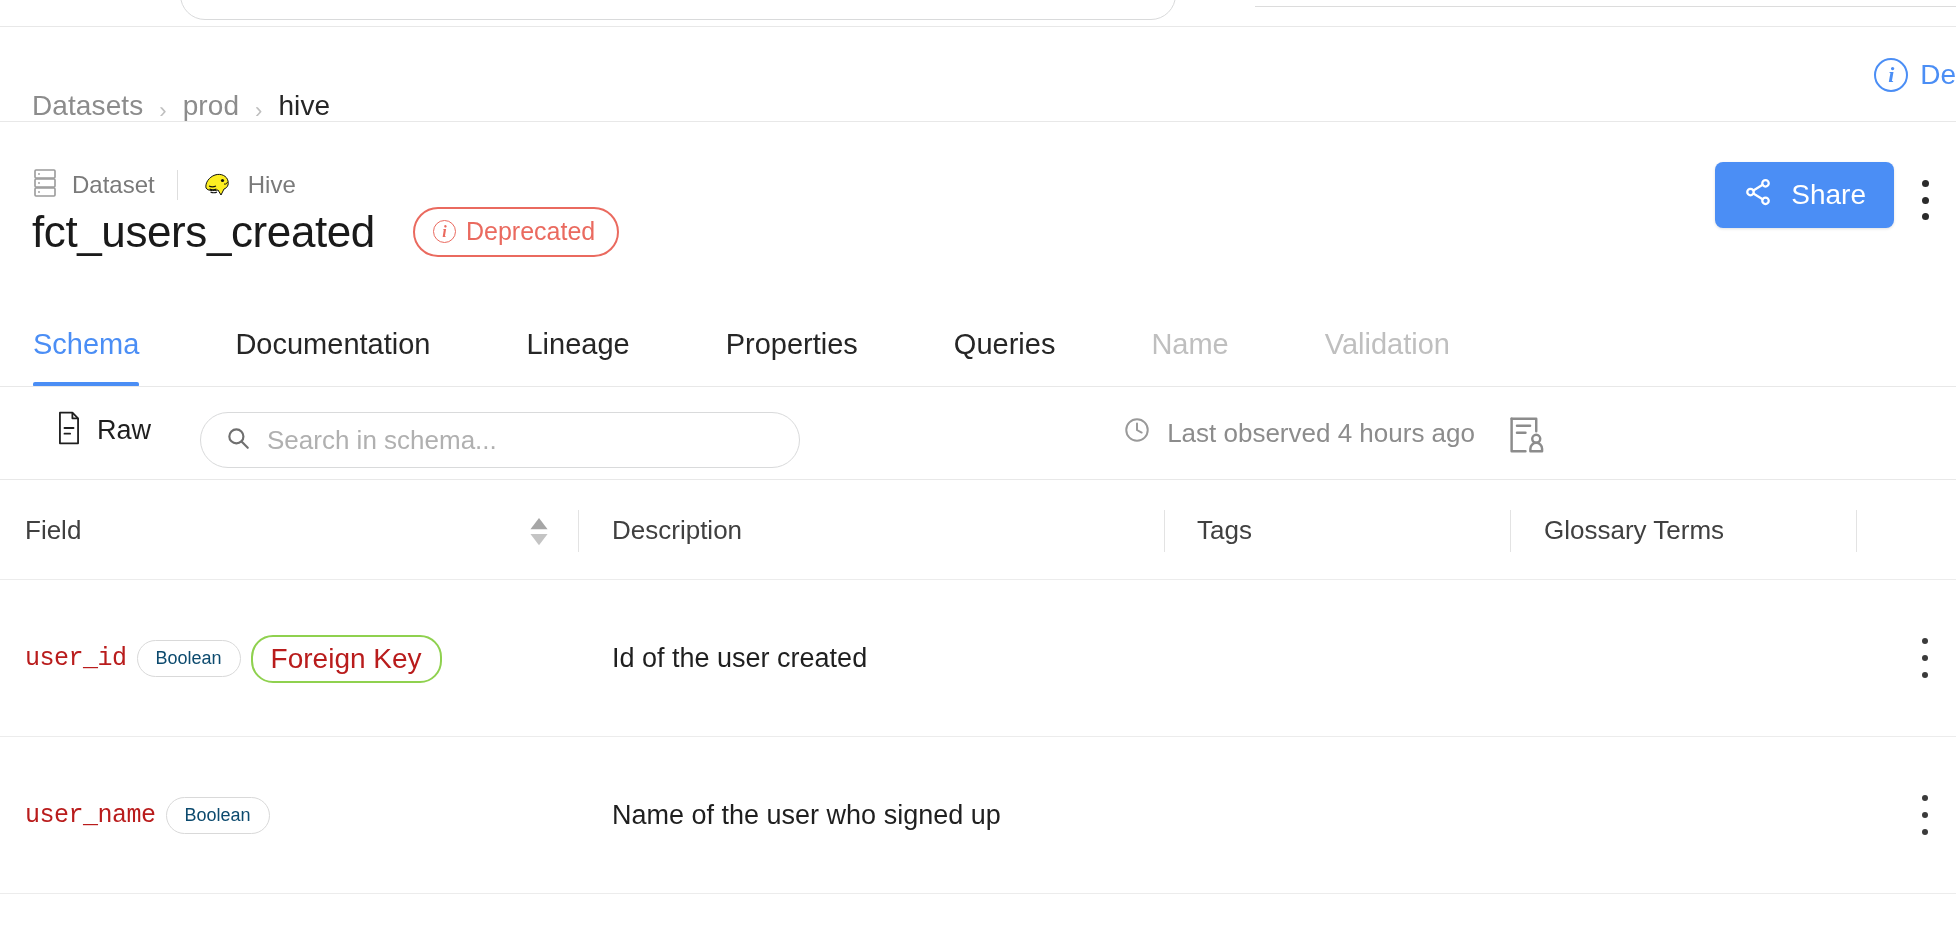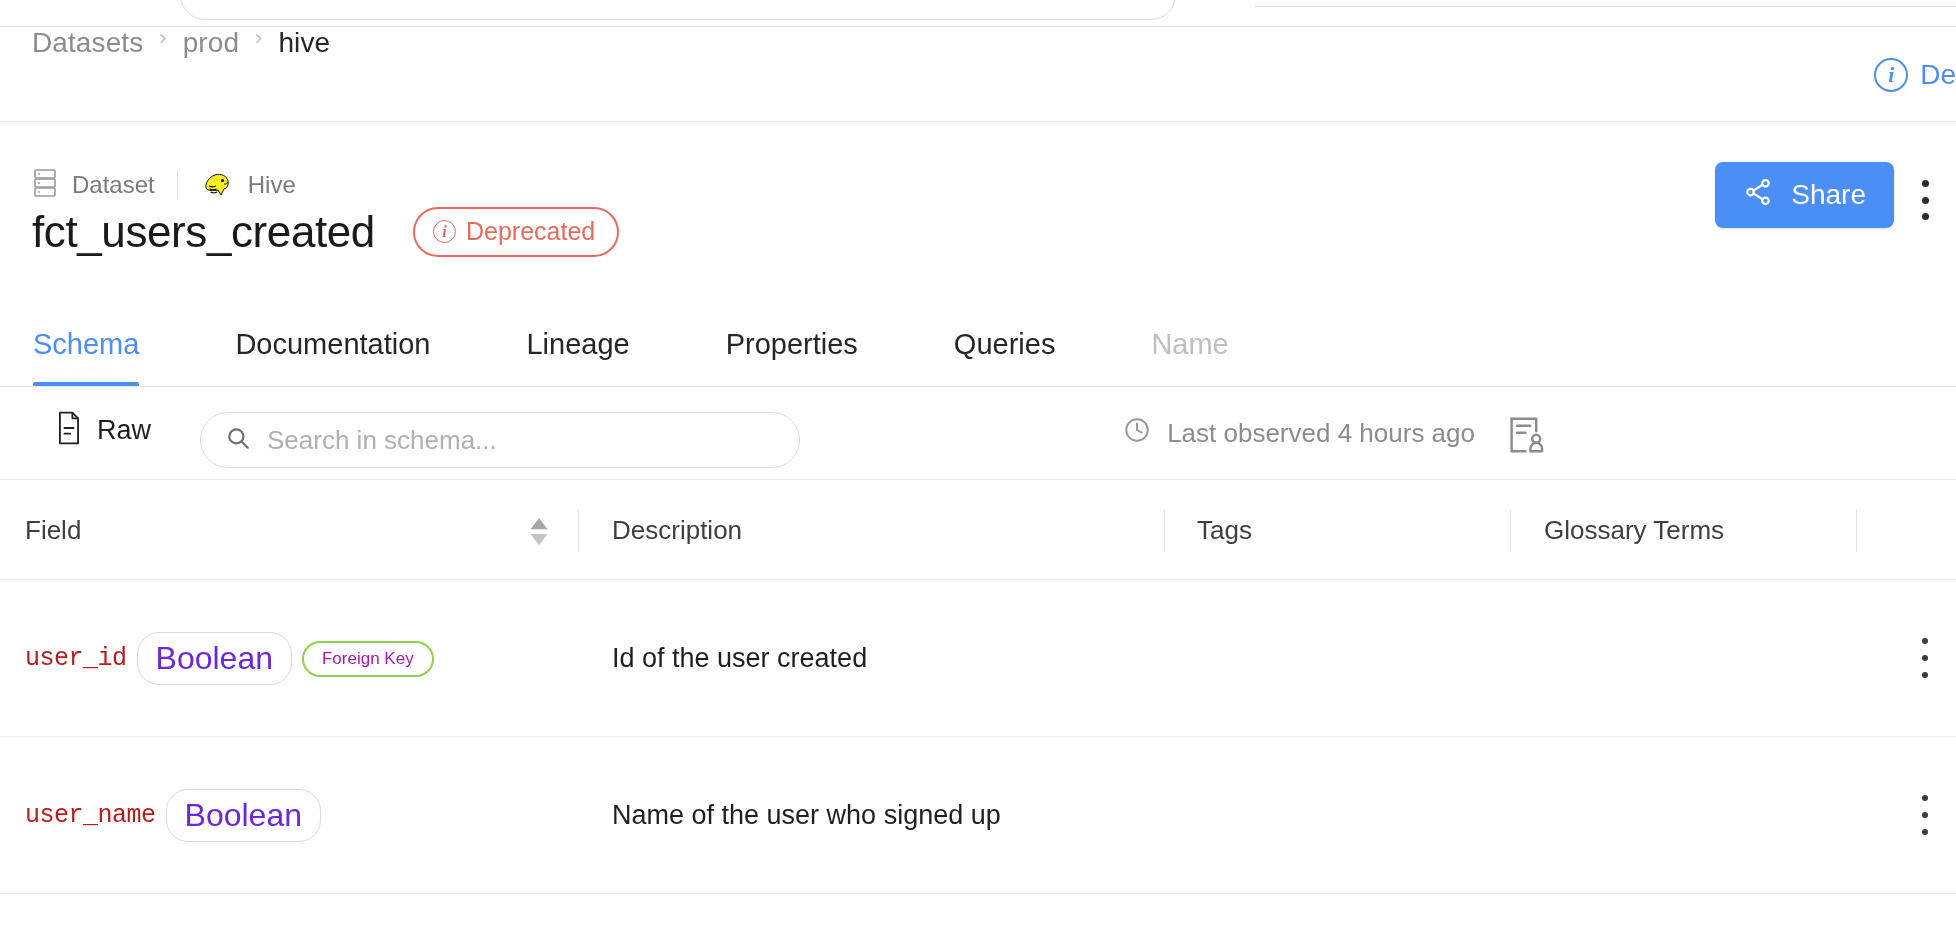--- a/index.html
+++ b/index.html
@@ -16,21 +16,21 @@
   .top-strip { position: absolute; left: 0; top: 0; width: 1956px; height: 27px; background: #fff; }
   .top-search-stub {
     position: absolute; left: 180px; top: -30px; width: 996px; height: 50px;
     border: 1px solid #d9dadb; border-radius: 25px; background: #fff;
   }
   .top-rule-stub { position: absolute; left: 1255px; top: 6px; width: 701px; height: 1px; background: #dcdcdc; }
   .top-border { position: absolute; left: 0; top: 26px; width: 1956px; height: 1px; background: #e8e8e8; }
 
   
   .crumb-bar { position: absolute; left: 0; top: 27px; width: 1956px; height: 95px; background: #fff; }
-  .crumb-bar .inner { position: absolute; left: 32px; top: 0; height: 95px; display: flex; align-items: flex-start; gap: 16px; }
+  .crumb-bar .inner { position: absolute; left: 32px; top: 0; height: 95px; display: flex; align-items: flex-end; gap: 16px; }
   .crumb { font-size: 28px; letter-spacing: .1px; }
   .crumb.muted { color: #8c8c8c; }
   .crumb.current { color: #262626; }
   .crumb-sep { color: #bfbfbf; font-size: 22px; line-height: 1; }
   .crumb-right { position: absolute; right: 0; top: 0; height: 95px; display: flex; align-items: center; gap: 12px; padding-right: 0; }
   .info-circle {
     width: 34px; height: 34px; border: 2px solid #4b8ef5; border-radius: 50%;
     display: flex; align-items: center; justify-content: center;
     color: #4b8ef5; font-size: 22px; font-family: "Liberation Serif", serif; font-style: italic; font-weight: 700;
     flex: 0 0 auto;
@@ -110,25 +110,25 @@
   .th-sep { position: absolute; top: 30px; width: 1px; height: 42px; background: #e3e3e3; }
   .sort-icon { position: absolute; left: 528px; top: 38px; width: 22px; height: 28px; display: flex; flex-direction: column; justify-content: space-between; cursor: pointer; }
   .thead-border { position: absolute; left: 0; top: 579px; width: 1956px; height: 1px; background: #ececec; }
 
   .row { position: absolute; left: 0; width: 1956px; height: 157px; background: #fff; }
   .row-border { position: absolute; left: 0; width: 1956px; height: 1px; background: #ececec; }
   .field-cell { position: absolute; left: 25px; top: 0; height: 157px; display: flex; align-items: center; gap: 10px; }
   .field-name { font-family: "Liberation Mono", monospace; font-size: 25px; color: #b91c1c; letter-spacing: -0.5px; }
   .type-pill {
     border: 1px solid #d9d9d9; border-radius: 22px; padding: 7px 18px;
-    font-size: 32px; color: #6d28d9; white-space: nowrap;
+    font-size: 18px; color: #0c4a6e; white-space: nowrap;
   }
   .fk-pill {
     border: 2px solid #8fd14f; border-radius: 22px; padding: 6px 18px;
-    font-size: 17px; color: #a21caf; white-space: nowrap;
+    font-size: 28px; color: #b91c1c; white-space: nowrap;
   }
   .desc-cell { position: absolute; left: 612px; top: 0; height: 157px; display: flex; align-items: center; font-size: 27px; color: #1f1f1f; }
   .row-kebab { position: absolute; right: 16px; top: 58px; width: 30px; height: 40px; display: flex; flex-direction: column; align-items: center; justify-content: space-between; cursor: pointer; }
   .row-kebab i { display: block; width: 6px; height: 6px; border-radius: 50%; background: #3b3b3b; }
 </style>
 </head>
 <body>
 
 <div class="page">
 
@@ -209,20 +209,21 @@
   </div>
 
   <div class="tabs">
     <div class="list">
       <div class="tab active">Schema</div>
       <div class="tab">Documentation</div>
       <div class="tab">Lineage</div>
       <div class="tab">Properties</div>
       <div class="tab">Queries</div>
       <div class="tab disabled">Name</div>
+      <div class="tab disabled">Validation</div>
     </div>
   </div>
   <div class="tabs-border"></div>
 
   <div class="toolbar">
     <div class="raw-btn">
       <span>
         <svg width="28" height="34" viewBox="0 0 24 30" fill="none" stroke="#1f1f1f" stroke-width="1.6" stroke-linejoin="round">
           <path d="M4 1.5 h11 l5 5 v22 h-16 z"></path>
           <path d="M15 1.5 v5 h5"></path>

